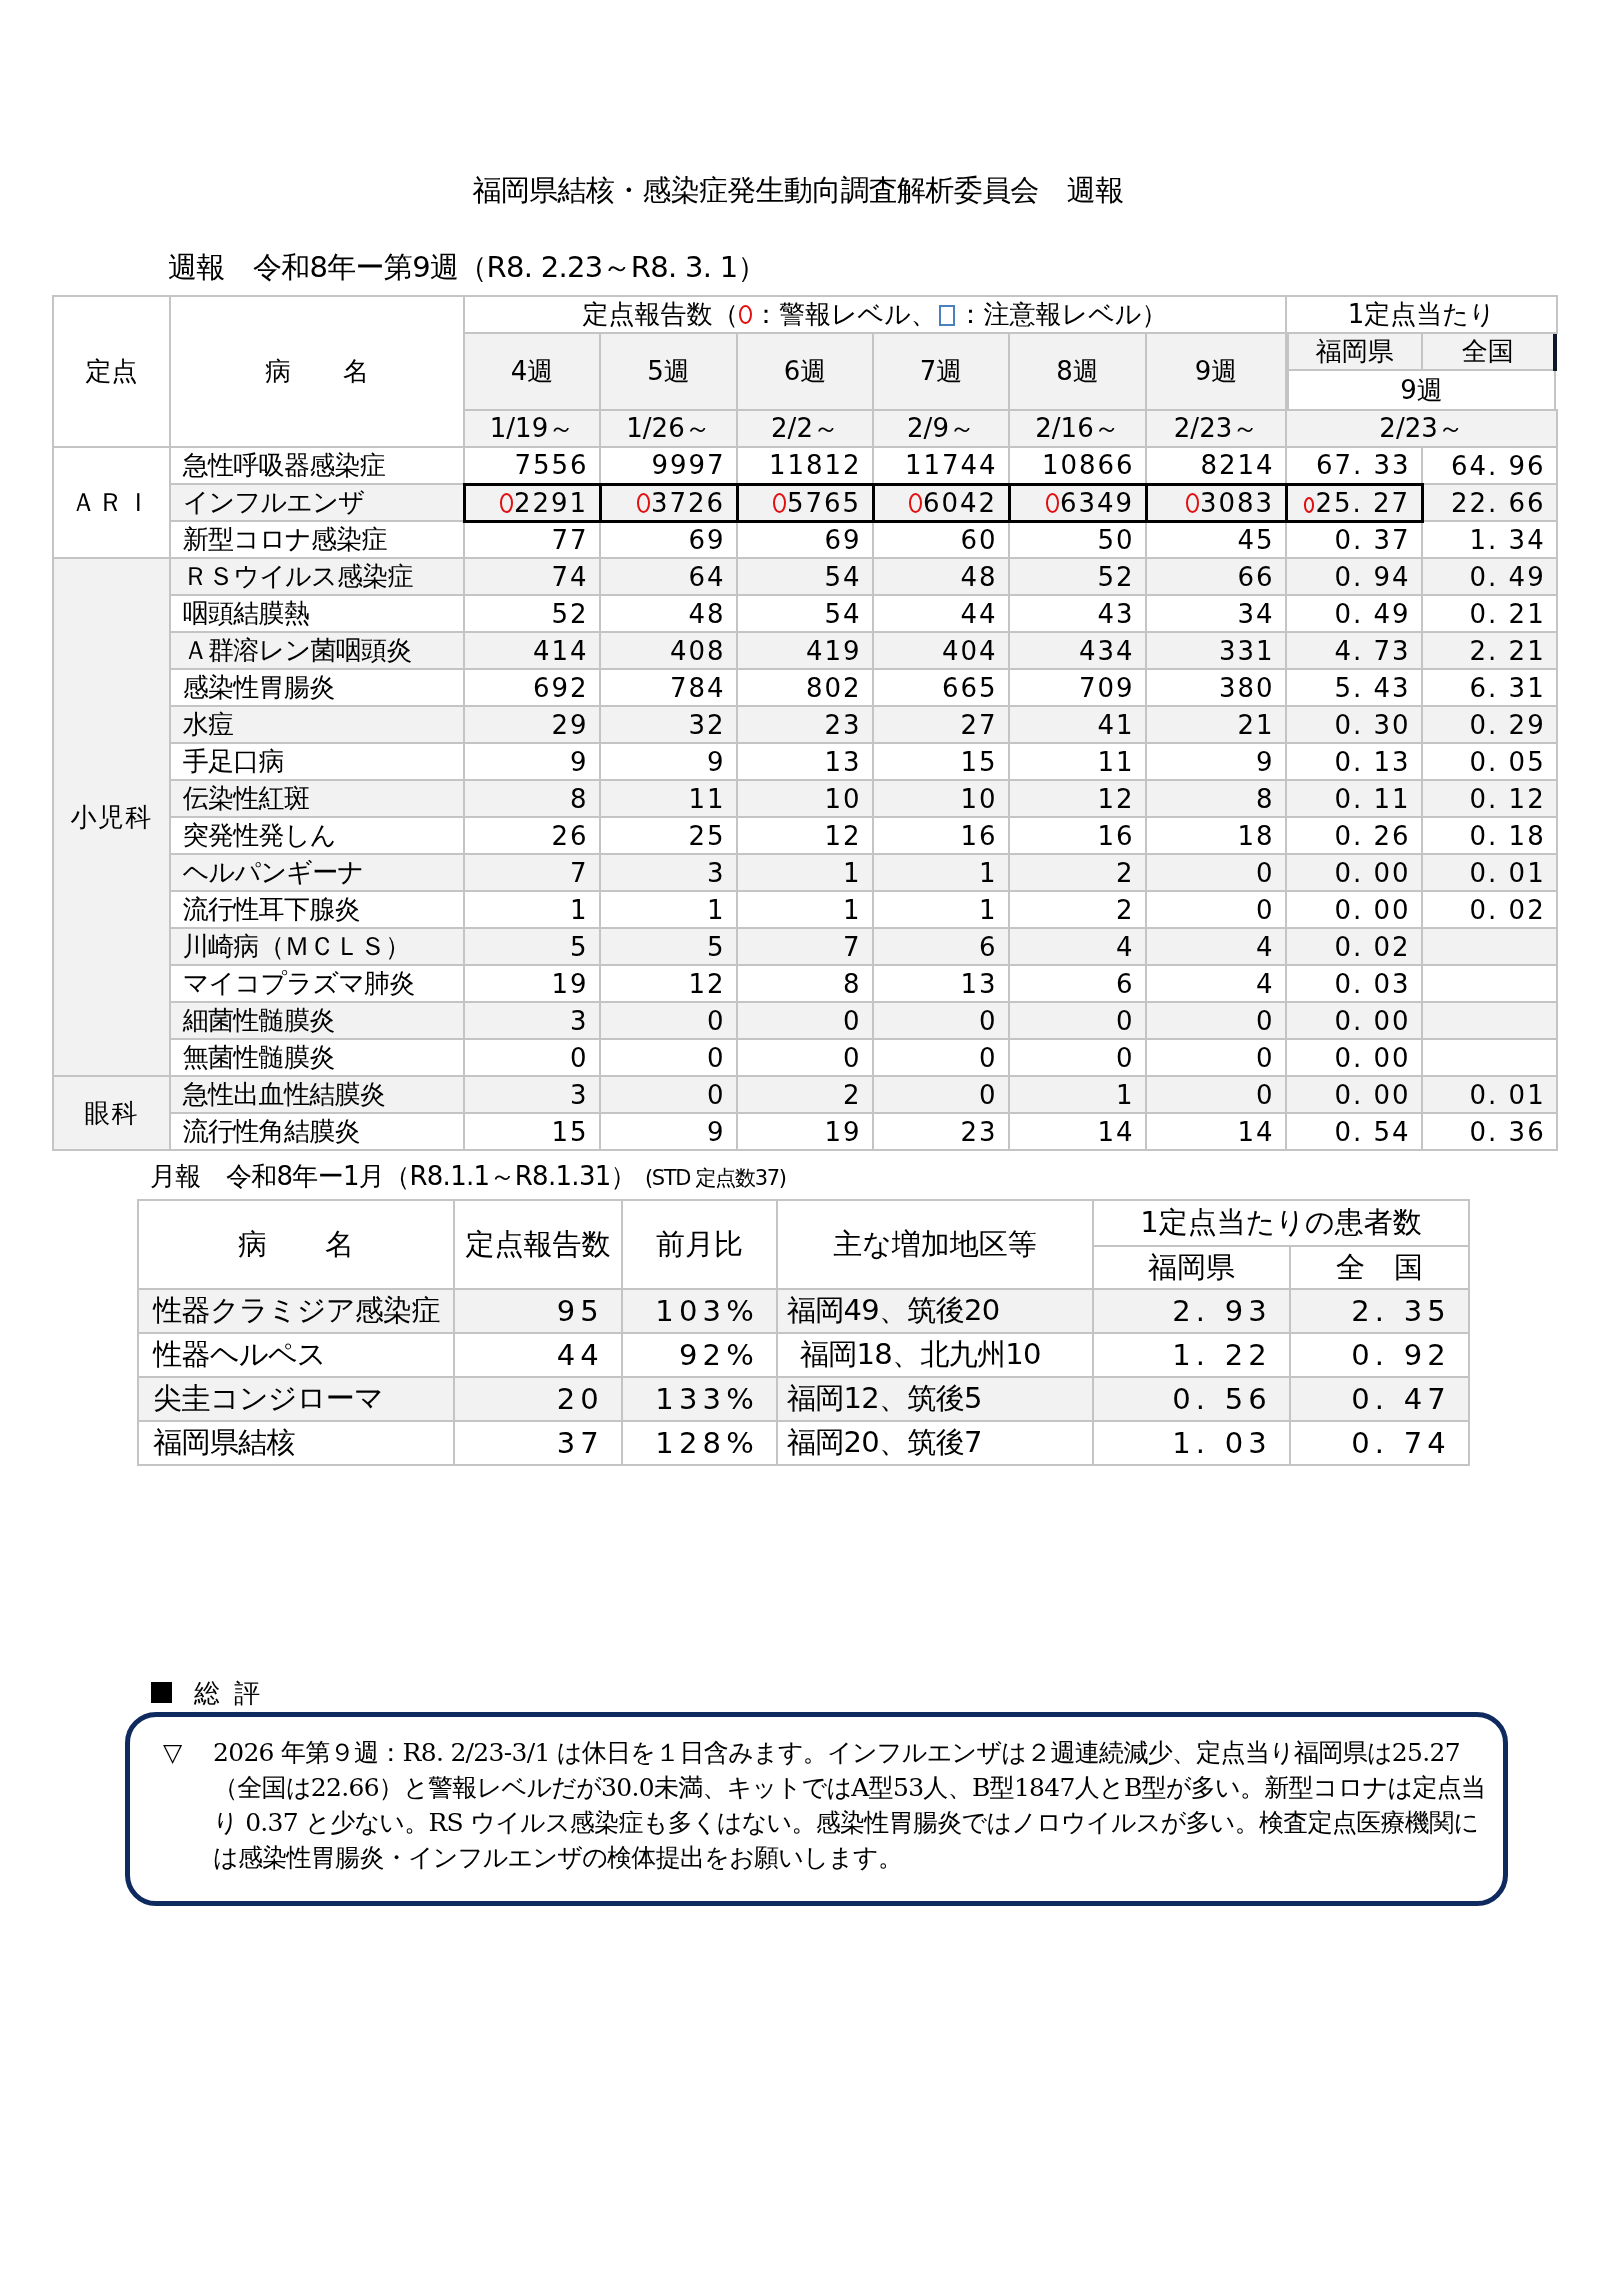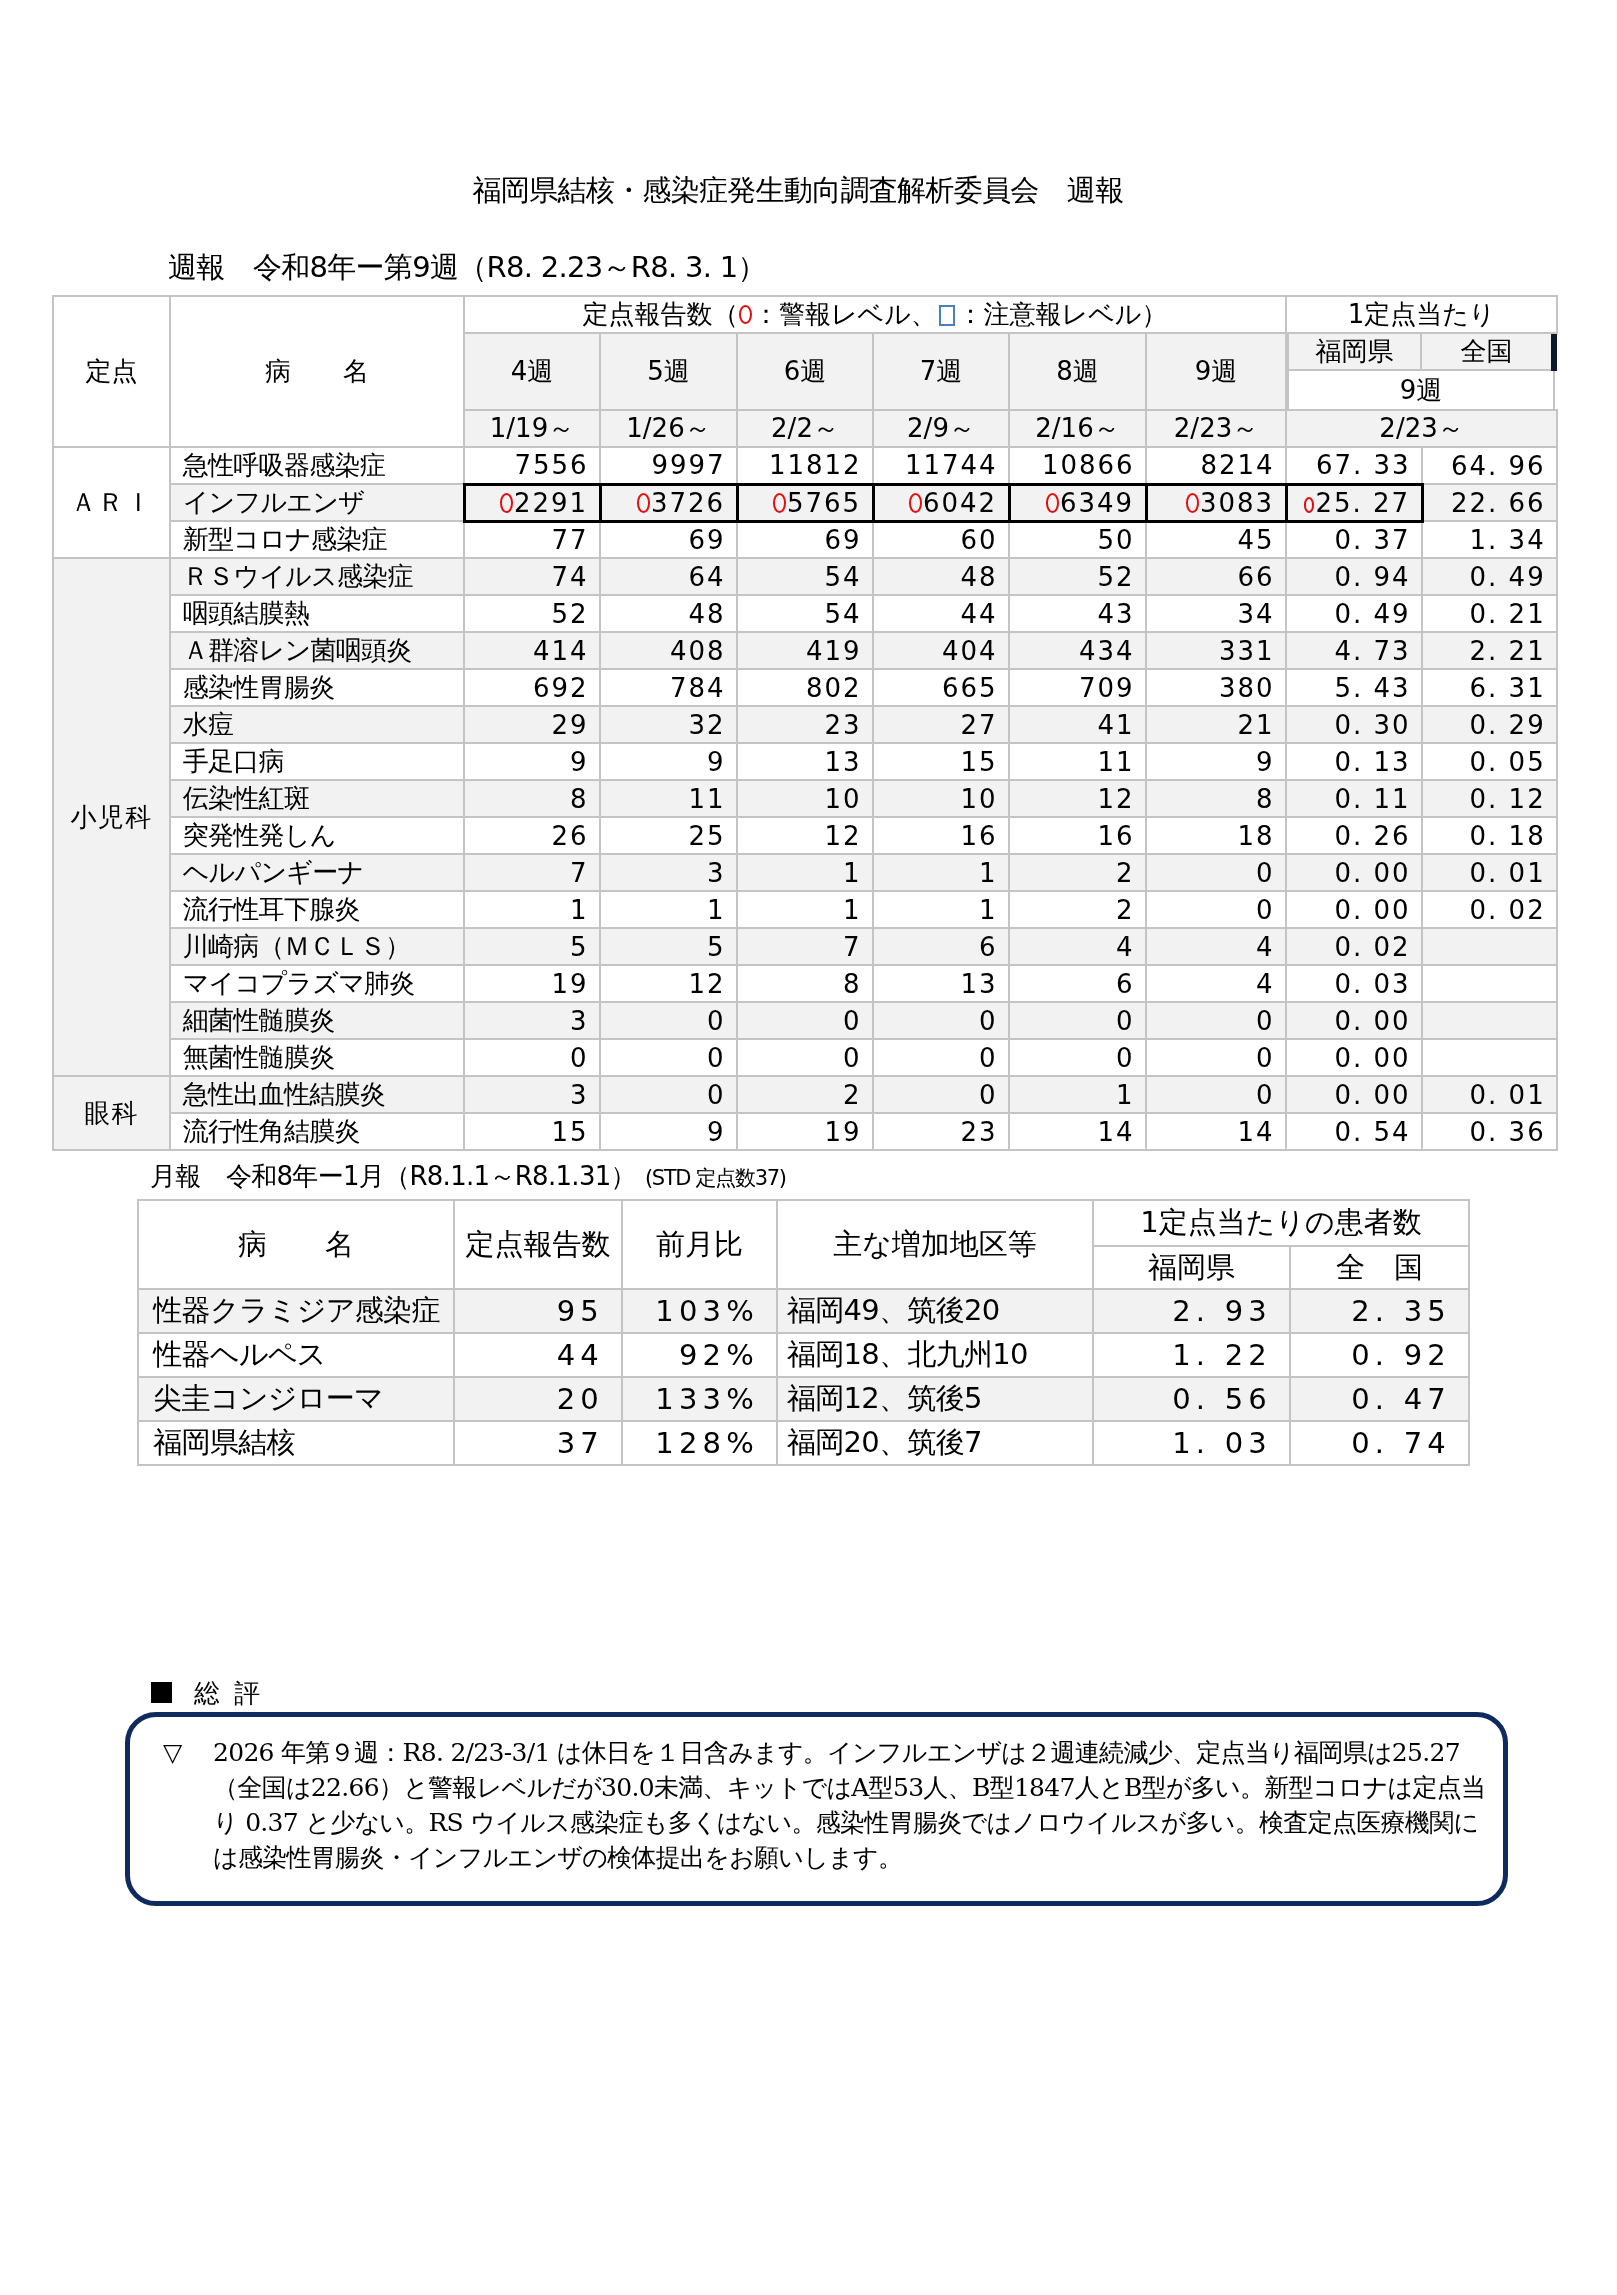--- a/index.html
+++ b/index.html
@@ -82,21 +82,21 @@
       <td class="hd g">5週</td>
       <td class="hd g">6週</td>
       <td class="hd g">7週</td>
       <td class="hd g">8週</td>
       <td class="hd g">9週</td>
       <td colspan="2" style="padding:0;border:none">
         <table style="width:100%;height:75px;border-collapse:collapse;table-layout:fixed">
           <tbody>
               <tr style="height:35px">
             <td class="hd g" style="border-top:none;border-left:2px solid #c4c4c4">福岡県</td>
-            <td class="hd g" style="border-top:none;border-right:6px solid #0f172a">全国</td>
+            <td class="hd g" style="border-top:none;border-right:4px solid #0f172a">全国</td>
           </tr>
           <tr>
             <td colspan="2" class="hd w" style="border-left:2px solid #c4c4c4;border-right:2px solid #c4c4c4;border-bottom:none">9週</td>
           </tr>
         </tbody>
           </table>
       </td>
     </tr>
     <tr style="height:34px">
       <td class="hd g">1/19～</td>
@@ -352,21 +352,21 @@
         <td class="num g">95</td>
         <td class="num g">103%</td>
         <td class="name g" style="padding-left: 9px; letter-spacing: -0.7px;">福岡49、筑後20</td>
         <td class="num g">2. 93</td>
         <td class="num g">2. 35</td>
       </tr>
       <tr class="r">
         <td class="name w" style="letter-spacing: -0.7px;">性器ヘルペス</td>
         <td class="num w">44</td>
         <td class="num w">92%</td>
-        <td class="name w" style="padding-left: 9px; letter-spacing: -0.7px;">福岡18、北九州10</td>
+        <td class="name w" style="padding-left: 22px; letter-spacing: -0.7px;">福岡18、北九州10</td>
         <td class="num w">1. 22</td>
         <td class="num w">0. 92</td>
       </tr>
       <tr class="r">
         <td class="name g" style="letter-spacing: -0.7px;">尖圭コンジローマ</td>
         <td class="num g">20</td>
         <td class="num g">133%</td>
         <td class="name g" style="padding-left: 9px; letter-spacing: -0.7px;">福岡12、筑後5</td>
         <td class="num g">0. 56</td>
         <td class="num g">0. 47</td>

